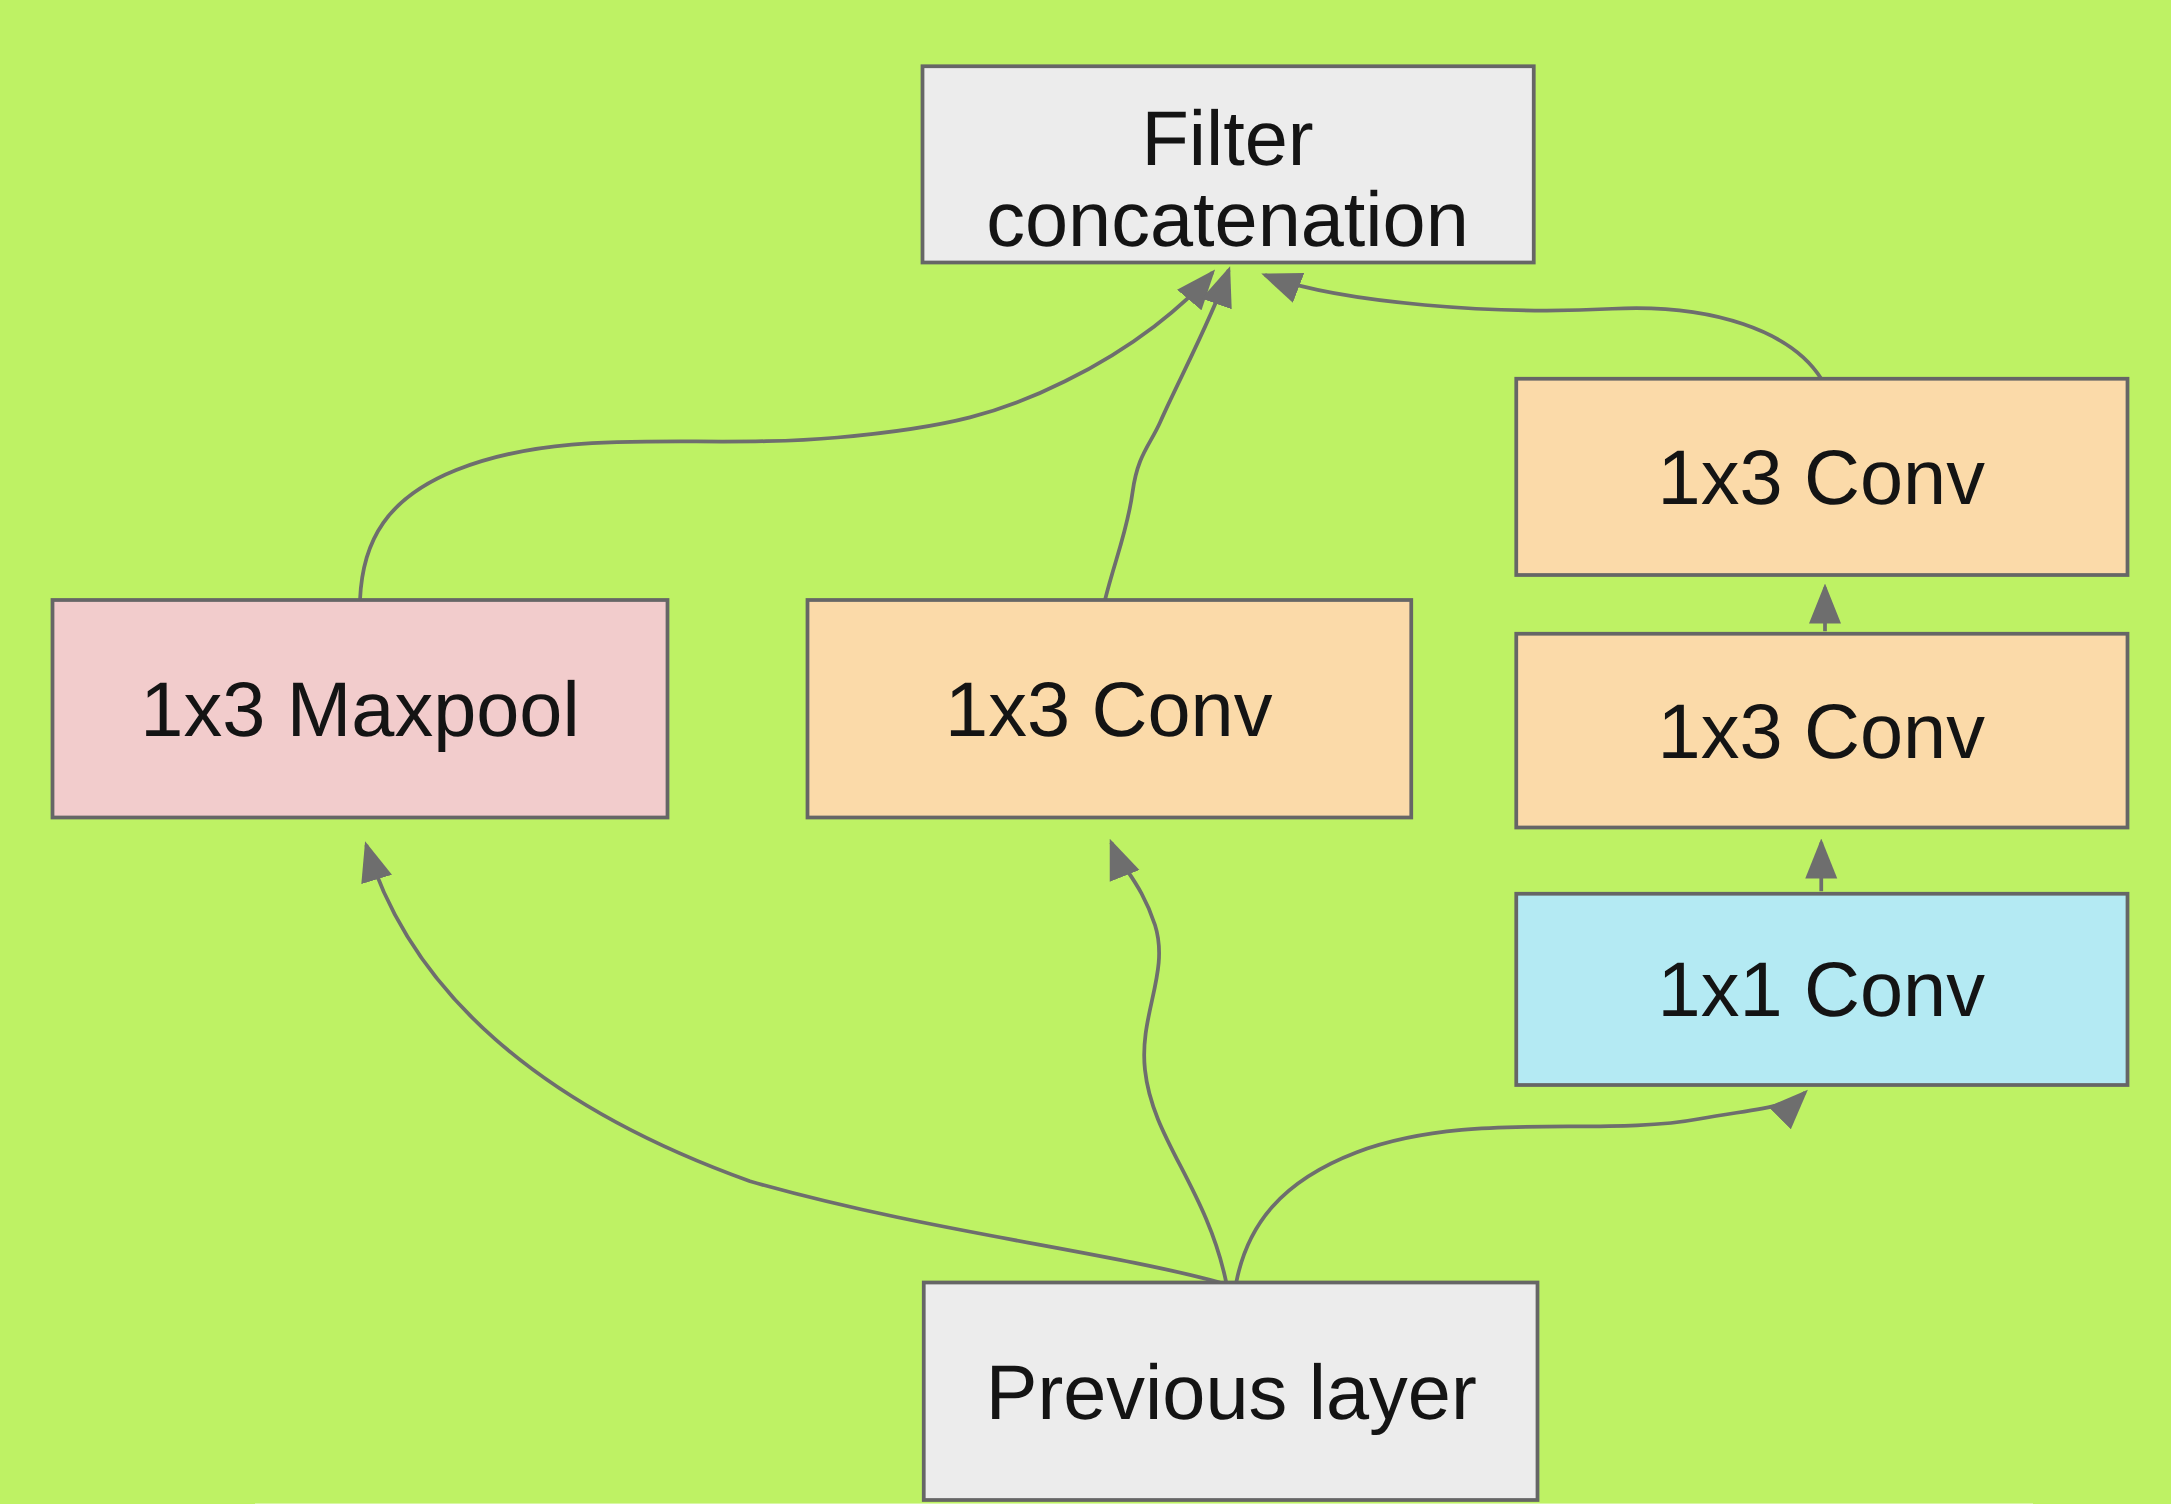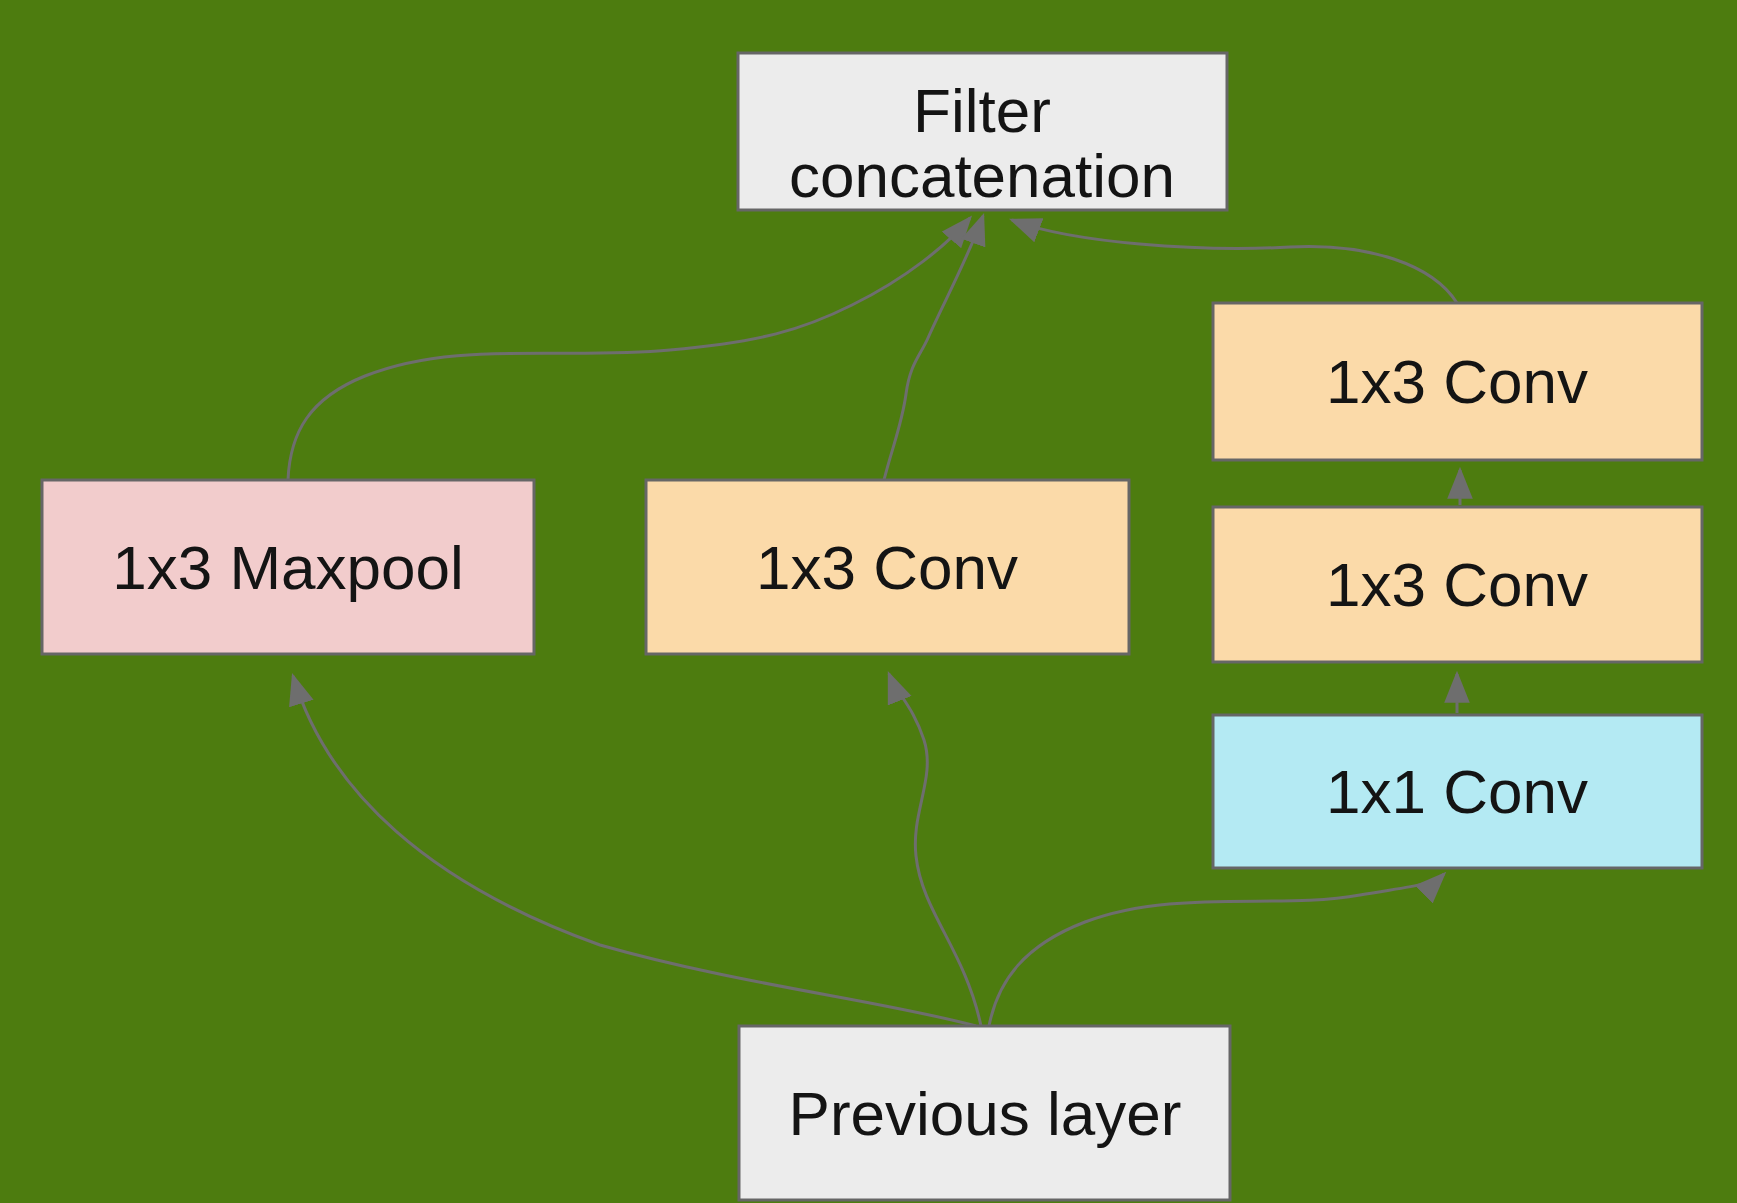--- a/index.html
+++ b/index.html
@@ -4,21 +4,21 @@
 <style>
   html, body {
     margin: 0;
     padding: 0;
     background: #ffffff;
   }
   .stage {
     position: relative;
     width: 1737px;
     height: 1203px;
-    background: #4d7c0f;
+    background: #bef264;
     font-family: "Liberation Sans", sans-serif;
     text-align: right;
   }
   svg { display: block; }
   .box {
     stroke: #666666;
     stroke-width: 3;
   }
   .lbl {
     fill: #141414;

